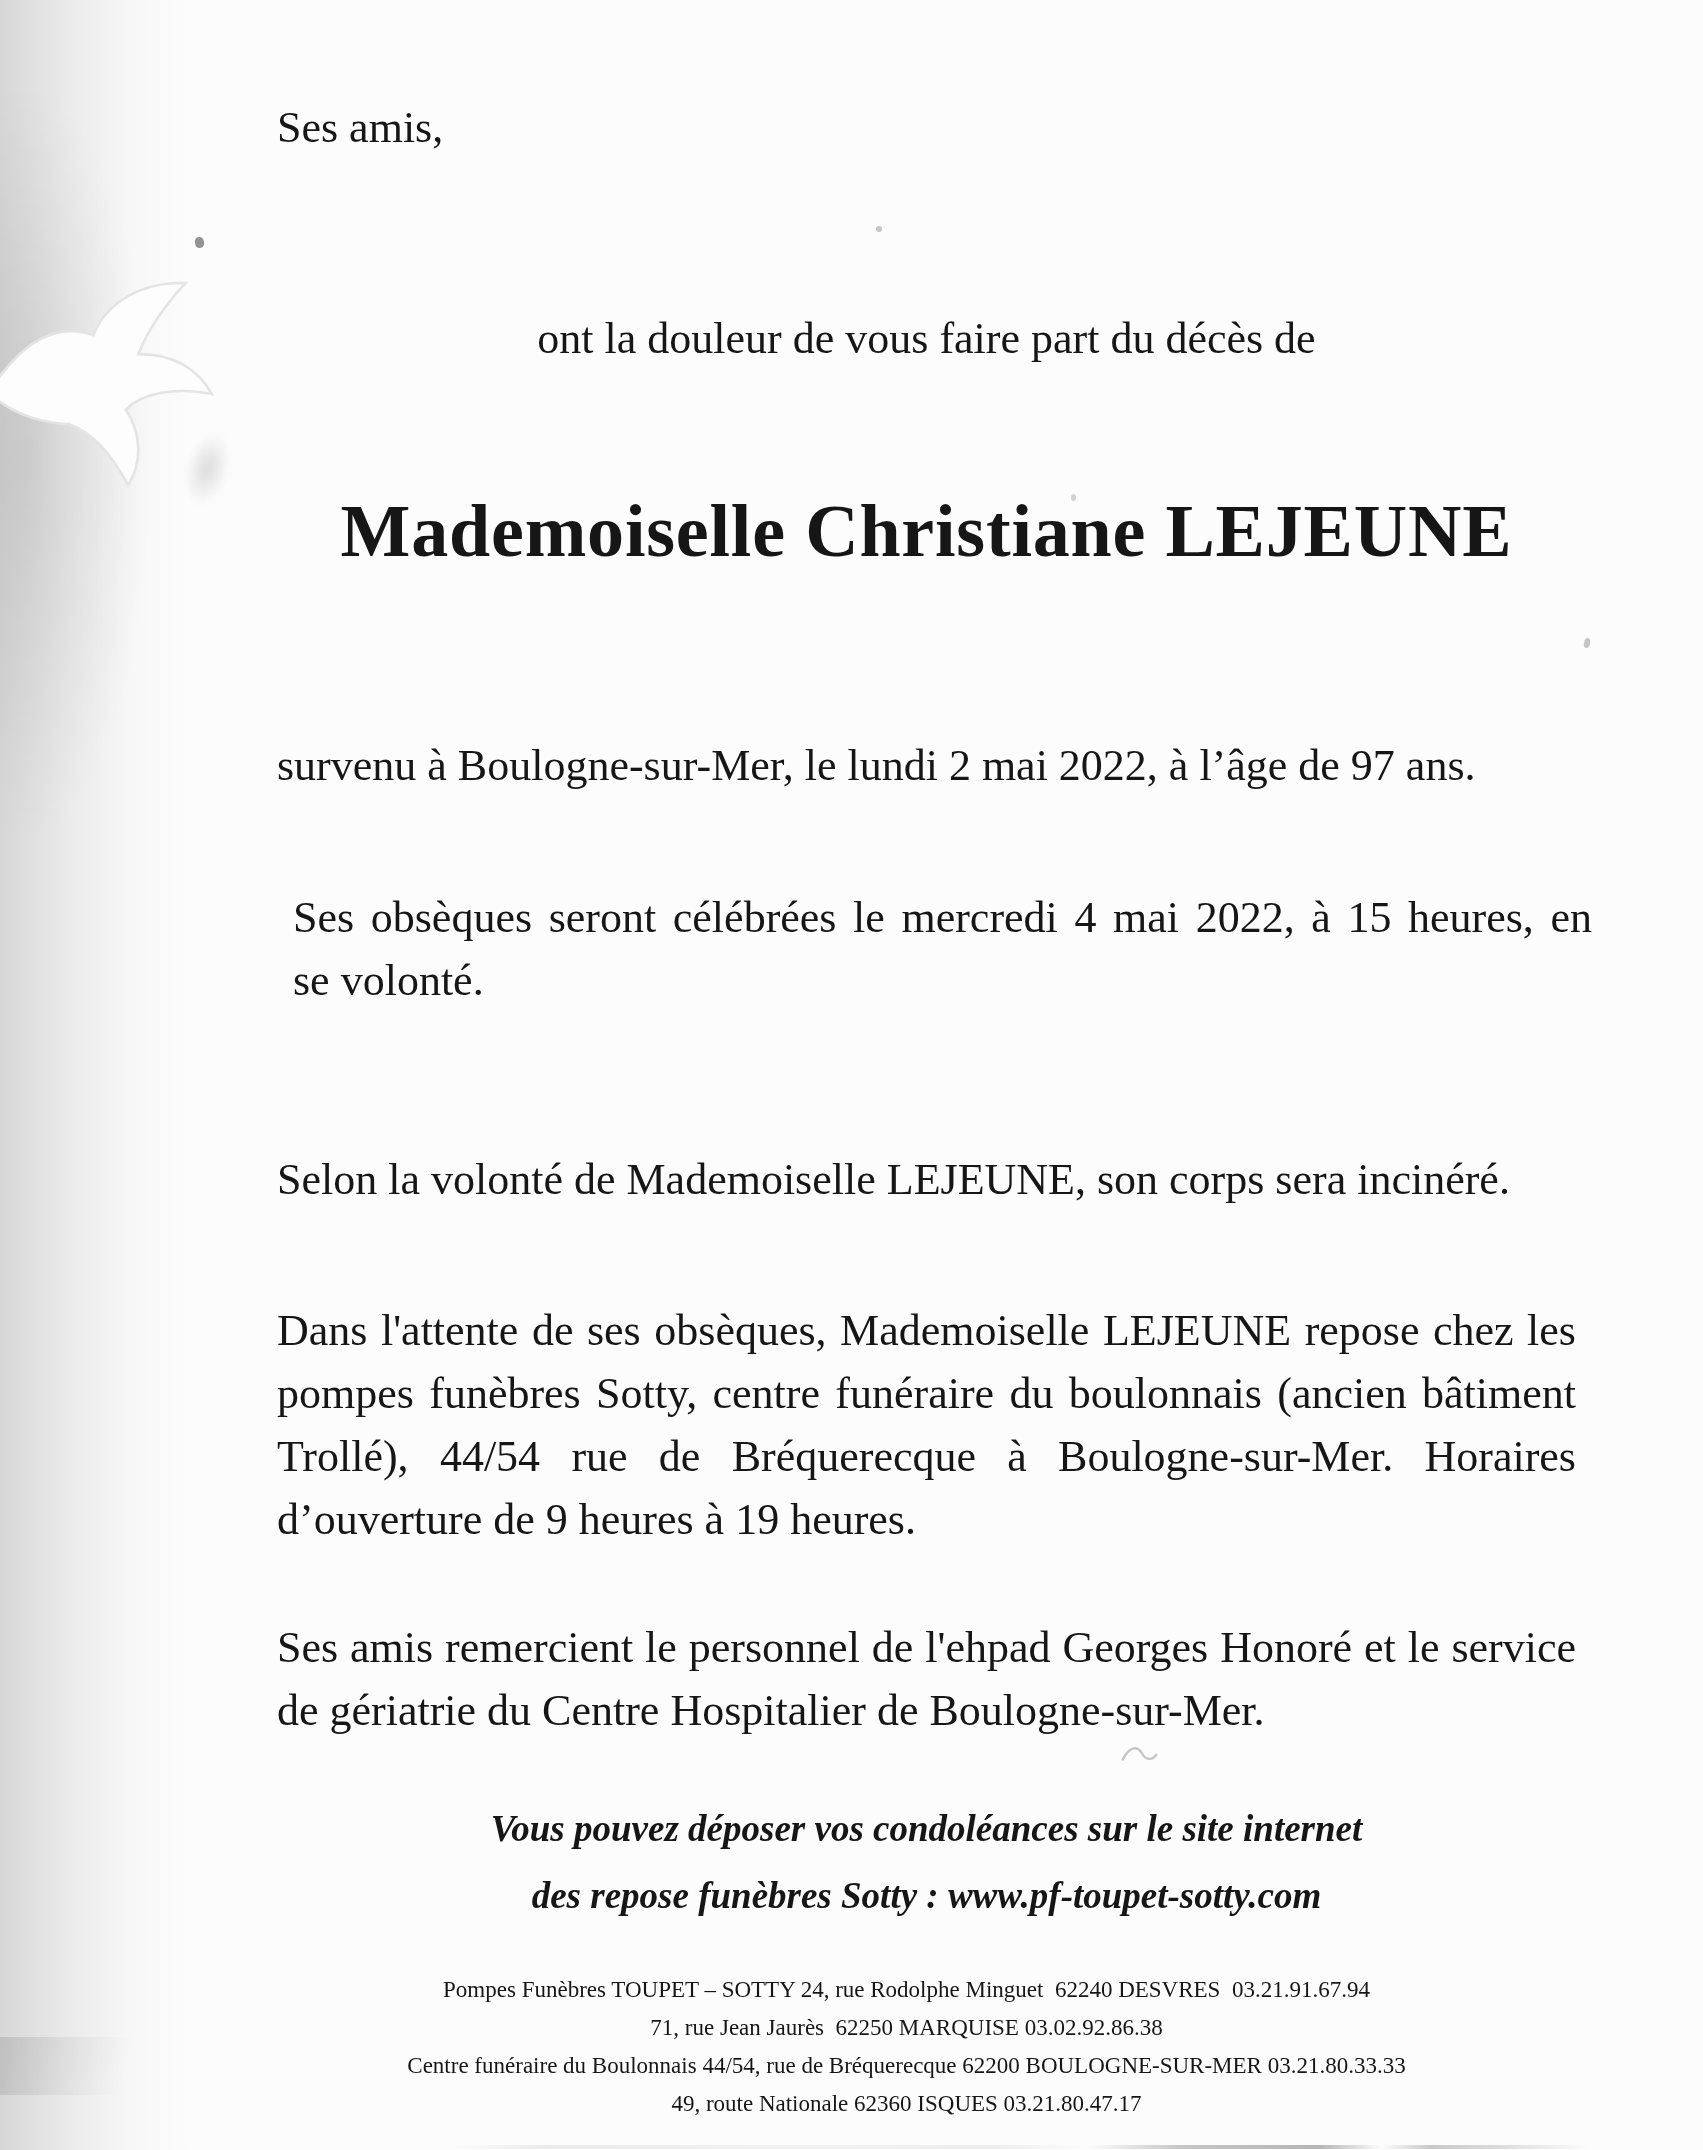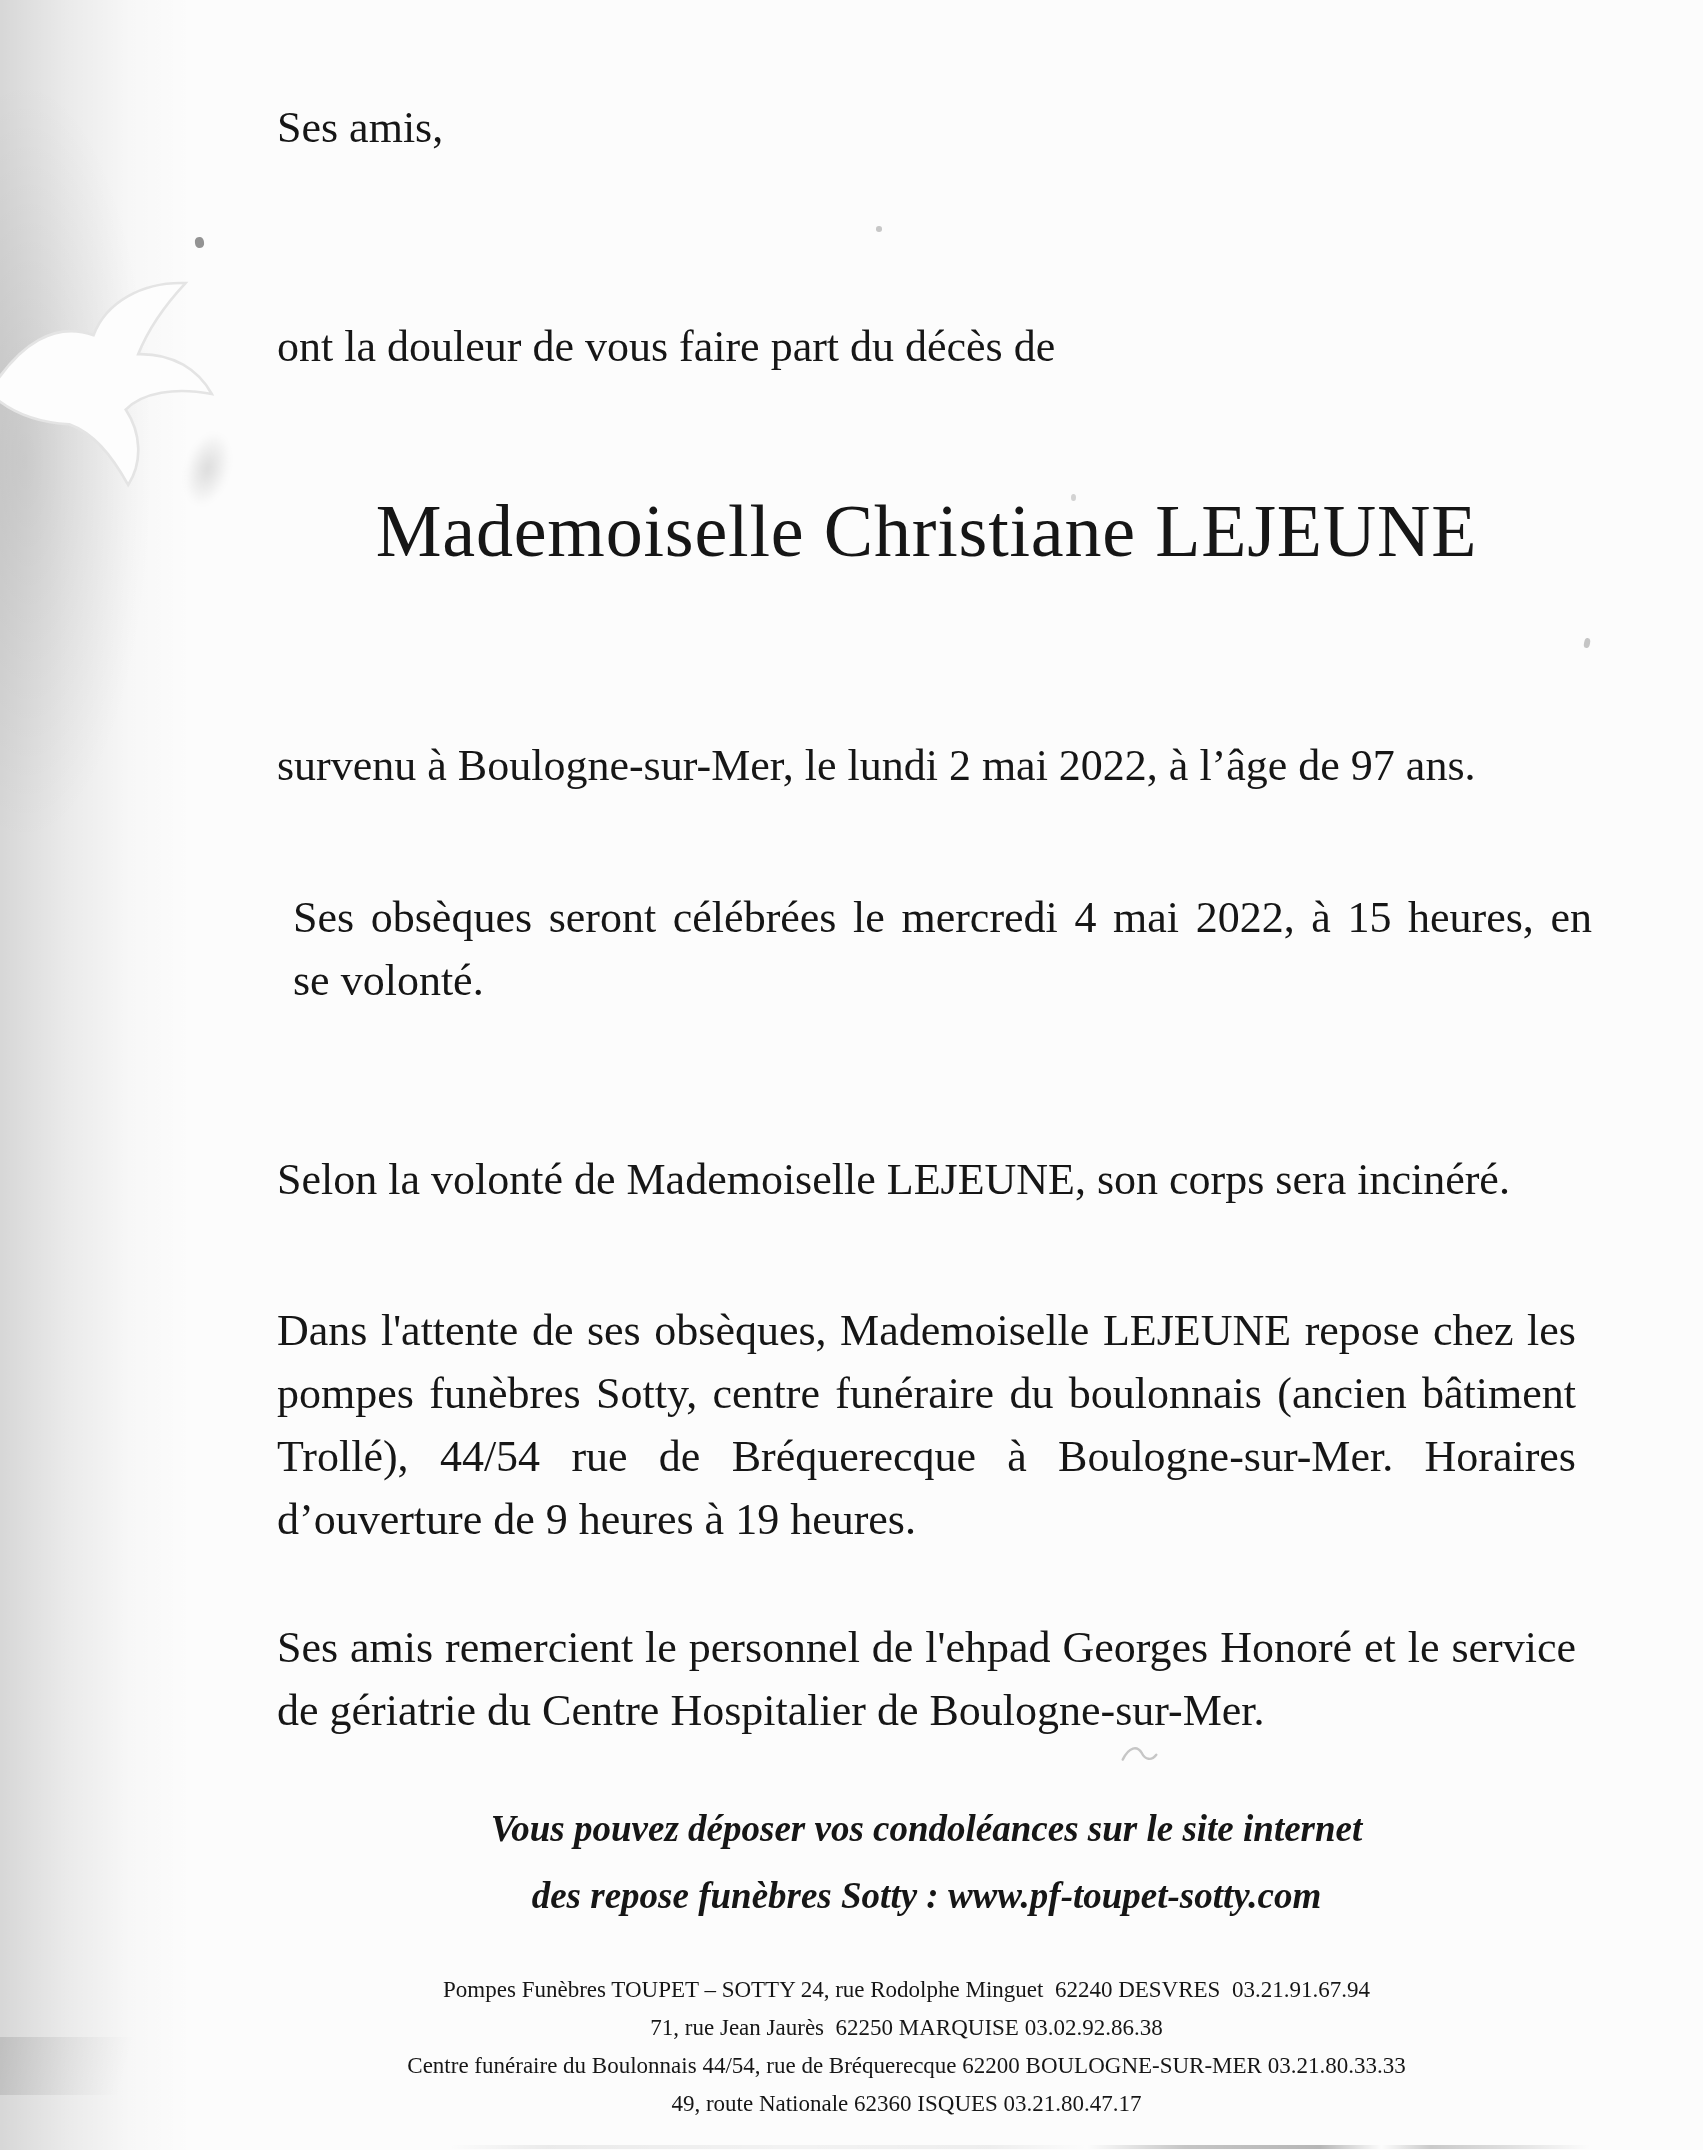--- a/index.html
+++ b/index.html
@@ -54,22 +54,22 @@
     background: linear-gradient(105deg, rgba(0,0,0,.11), rgba(0,0,0,.03) 50%, rgba(0,0,0,0) 72%);
     border-radius: 0 0 32px 0;
   }
 
   
   .block { position: absolute; left: 277px; width: 1299px; font-size: 44px; line-height: 48px; }
   .line { line-height: 63px; }
   .jline { text-align: justify; text-align-last: justify; text-justify: inter-word; }
 
   .opening       { top: 104px; }
-  .announcement  { top: 323px; }
-  .deceased-name { top: 491px; text-align: center; font-size: 74px; font-weight: normal; line-height: 80px; letter-spacing: 0.8px; }
+  .announcement  { top: 315px; text-align: center; }
+  .deceased-name { top: 491px; text-align: center; font-size: 74px; font-weight: bold; line-height: 80px; letter-spacing: 0.8px; }
   .death-info    { top: 742px; }
   .funeral       { top: 886px; margin-left: 16px; }
   .cremation     { top: 1156px; }
   .repose        { top: 1299px; }
   .thanks        { top: 1616px; }
   .condolences   { top: 1795px; text-align: center; font-weight: bold; font-style: italic; font-size: 37px; }
   .condolences .line { line-height: 67px; }
   .footer        { top: 1971px; left: 241px; width: 1331px; text-align: center; font-size: 23px; }
   .footer .line  { line-height: 38px; white-space: pre; }
 </style>

